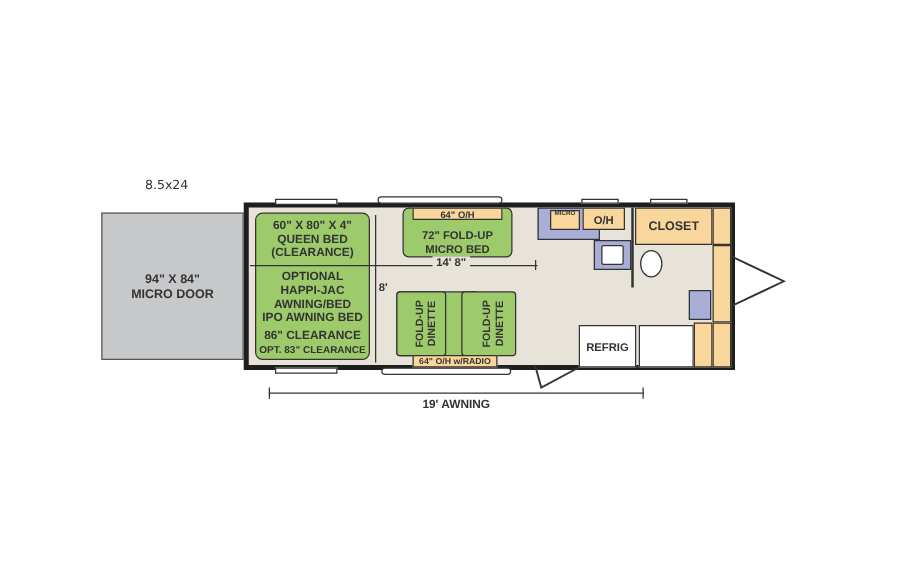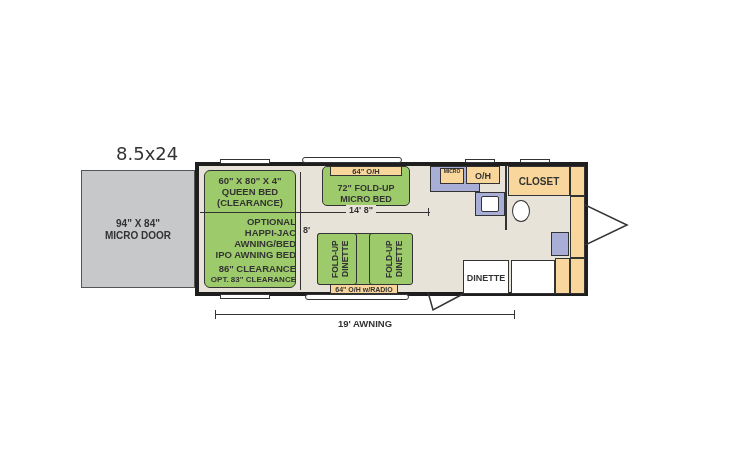--- a/index.html
+++ b/index.html
@@ -1,18 +1,18 @@
 <!DOCTYPE html>
 <html><head>
 <meta charset="utf-8">
 <style>
   html, body { margin:0; padding:0; background:#ffffff; }
   body { width:731px; height:469px; position:relative; overflow:hidden; font-family:"Liberation Sans", sans-serif; }
   .abs { position:absolute; }
-  .model { left:116px; top:143px; font-size:18px; color:#333; font-family:"DejaVu Sans", sans-serif; }
+  .model { left:116px; top:143px; font-size:10px; color:#333; font-family:"DejaVu Sans", sans-serif; }
   .ramp { left:81px; top:170px; width:114px; height:118px; background:#c6c8ca; border:1.5px solid #555; box-sizing:border-box; }
   .ramp-label { left:81px; top:218px; width:114px; text-align:center; font-size:10px; font-weight:bold; color:#333; line-height:12px; }
   .body-wall { left:195px; top:162px; width:393px; height:134px; background:#e8e3d9; border:4px solid #1e1e1e; box-sizing:border-box; }
   .bed { left:204px; top:170px; width:92px; height:118px; background:#9dcb6b; border:1.5px solid #333; border-radius:6px; box-sizing:border-box; }
   .bed-text { left:204px; width:92px; text-align:center; font-size:9.5px; font-weight:bold; color:#333; line-height:11px; }
   .green { background:#9dcb6b; border:1.5px solid #333; box-sizing:border-box; }
   .tan { background:#f9d69b; border:1.2px solid #333; box-sizing:border-box; }
   .blue { background:#a8aed6; border:1.2px solid #333; box-sizing:border-box; }
   .white { background:#fff; border:1.5px solid #333; box-sizing:border-box; }
   .lbl { font-size:9px; font-weight:bold; color:#333; text-align:center; }
@@ -40,21 +40,21 @@
 <div class="abs window" style="left:465px;top:159px;width:30px;height:4px;"></div>
 <div class="abs window" style="left:520px;top:159px;width:30px;height:4px;"></div>
 
 <div class="abs bed"></div>
 <div class="abs bed-text" style="top:175px;">
   <div>60" X 80" X 4"</div>
   <div>QUEEN BED</div>
   <div>(CLEARANCE)</div>
 </div>
 <div class="abs line" style="left:200px;top:212px;width:230px;height:1px;"></div>
-<div class="abs bed-text" style="top:216px;text-align:right;">
+<div class="abs bed-text" style="top:216px;">
   <div>OPTIONAL</div>
   <div>HAPPI-JAC</div>
   <div>AWNING/BED</div>
   <div>IPO AWNING BED</div>
   <div style="margin-top:3px;">86" CLEARANCE</div>
   <div style="font-size:8px;">OPT. 83" CLEARANCE</div>
 </div>
 
 <div class="abs line" style="left:300px;top:172px;width:1px;height:118px;"></div>
 <div class="abs lbl" style="left:303px;top:225px;font-size:9px;">8'</div>
@@ -82,21 +82,21 @@
 <div class="abs tan lbl" style="left:466px;top:166px;width:34px;height:18px;line-height:18px;">O/H</div>
 <div class="abs white" style="left:481px;top:196px;width:18px;height:16px;border-radius:2px;"></div>
 
 <div class="abs line" style="left:505px;top:166px;width:2px;height:64px;"></div>
 <div class="abs tan lbl" style="left:508px;top:166px;width:62px;height:30px;line-height:30px;font-size:10px;">CLOSET</div>
 <div class="abs tan" style="left:570px;top:166px;width:15px;height:30px;"></div>
 <div class="abs tan" style="left:570px;top:196px;width:15px;height:62px;"></div>
 <div class="abs white" style="left:512px;top:200px;width:18px;height:22px;border-radius:50%;"></div>
 <div class="abs blue" style="left:551px;top:232px;width:18px;height:24px;"></div>
 
-<div class="abs white lbl" style="left:463px;top:260px;width:46px;height:34px;line-height:34px;font-size:9px;">DINETTE</div>
+<div class="abs white lbl" style="left:463px;top:260px;width:46px;height:34px;line-height:34px;font-size:9px;">REFRIG</div>
 <div class="abs white" style="left:511px;top:260px;width:44px;height:34px;"></div>
 <div class="abs tan" style="left:555px;top:258px;width:15px;height:36px;"></div>
 <div class="abs tan" style="left:570px;top:258px;width:15px;height:36px;"></div>
 
 <svg class="abs" style="left:585px;top:190px;" width="45" height="70">
   <polyline points="0,15 42,35 0,55" fill="none" stroke="#333" stroke-width="1.5"></polyline>
 </svg>
 
 <svg class="abs" style="left:425px;top:290px;" width="40" height="25">
   <polyline points="3,2 8,20 38,4" fill="none" stroke="#333" stroke-width="1.5"></polyline>

